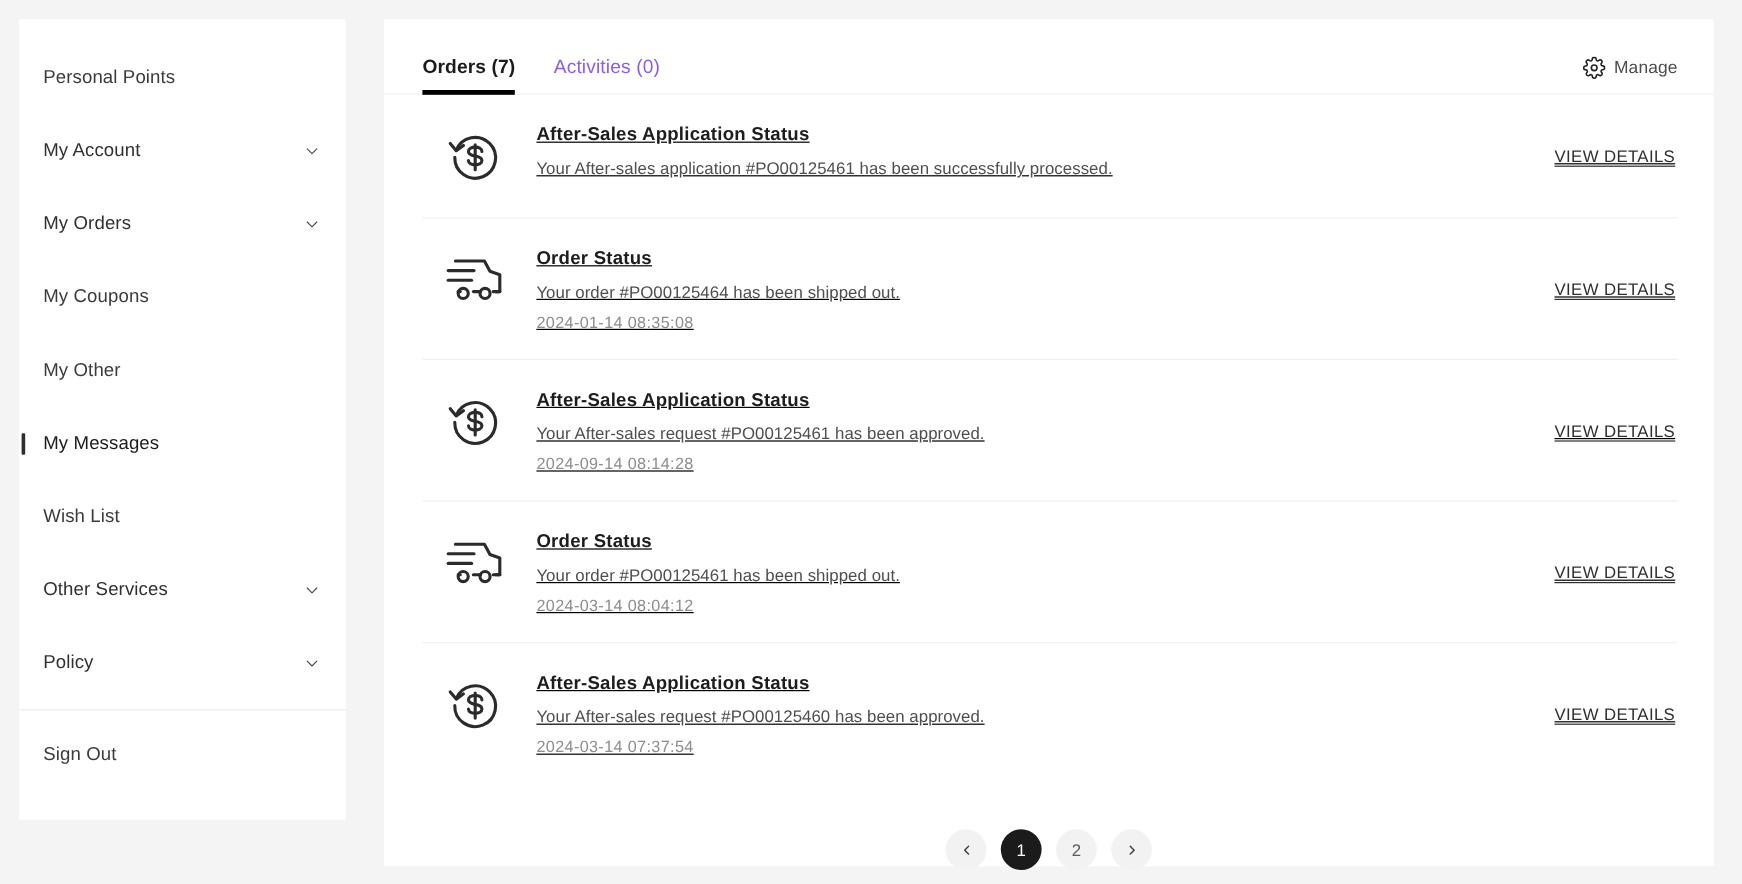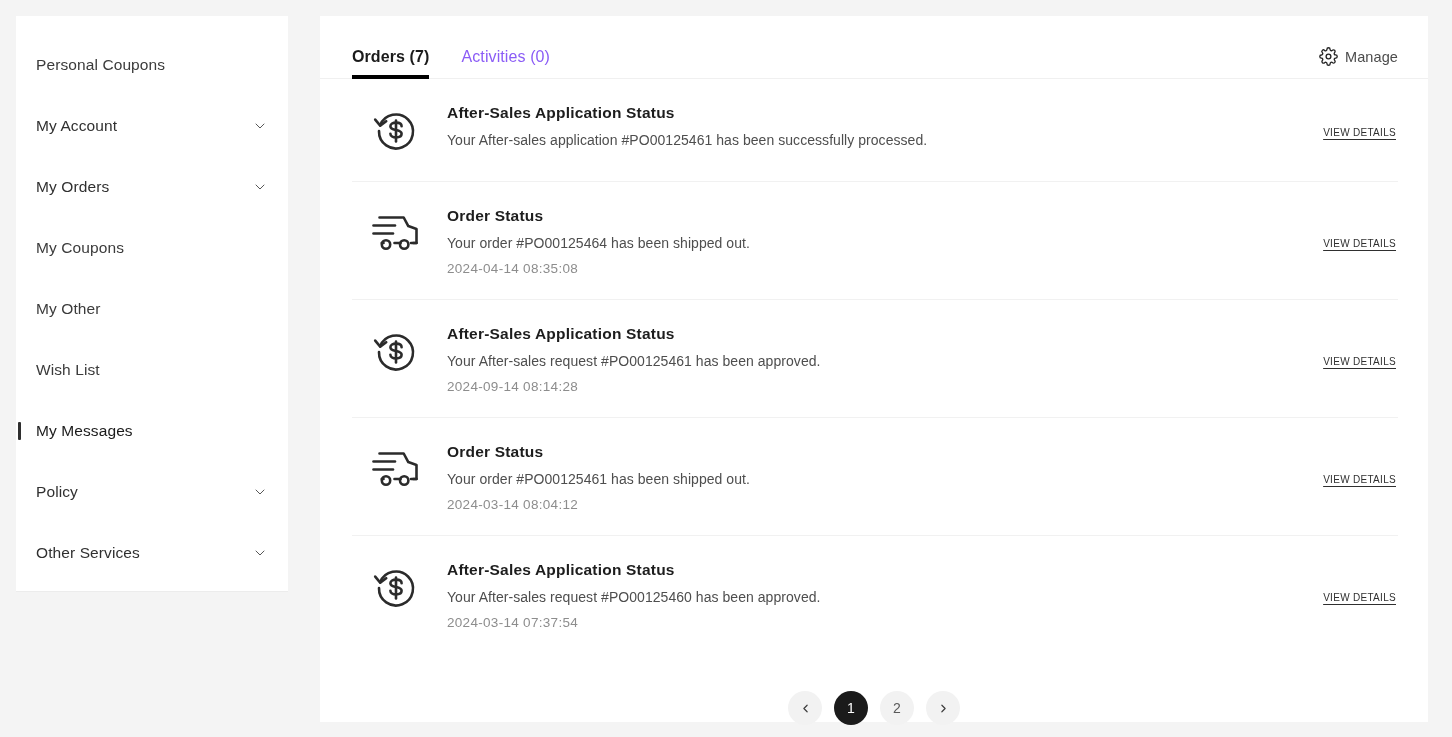--- a/index.html
+++ b/index.html
@@ -123,21 +123,21 @@
     align-items: center;
     gap: 7px;
     padding-bottom: 12px;
     cursor: pointer;
   }
   #manage .gear { width: 19px; height: 19px; display: block; color: #242424; }
   #manage .gear svg { display: block; width: 19px; height: 19px; }
   #manage .mlabel { font-size: 14.5px; color: #4c4c4c; letter-spacing: .1px; }
 
   
-  #list { padding: 0 30px 0 32px; }
+  #list { padding: 0 30px 0 32px; text-decoration: underline; }
 
   .msg {
     position: relative;
     display: flex;
     align-items: flex-start;
     padding: 24px 0 22px 0;
     border-bottom: 1px solid #f1f1f1;
   }
   .msg:last-child { border-bottom: none; }
 
@@ -175,21 +175,21 @@
     color: #8d8d8d;
     letter-spacing: .3px;
     line-height: 1.1;
   }
 
   .msg .action {
     align-self: center;
     padding-right: 2px;
   }
   .msg .action .vd {
-    font-size: 10px;
+    font-size: 14px;
     color: #2f2f2f;
     letter-spacing: .3px;
     text-decoration: underline;
     text-underline-offset: 3px;
     cursor: pointer;
     white-space: nowrap;
   }
 
   
   #pager {
@@ -216,21 +216,21 @@
   .pbtn svg { display: block; width: 13px; height: 13px; color: #3d3d3d; }
 </style>
 </head>
 <body>
 
 <div id="app">
 
   <aside id="sidebar">
     <div class="side-group">
         <div class="side-item">
-          <span class="label">Personal Coupons</span>
+          <span class="label">Personal Points</span>
         </div>
         <div class="side-item head">
           <span class="label">My Account</span>
           <span class="chev">
             <svg viewBox="0 0 24 24" fill="none" stroke="currentColor" stroke-width="1.4" stroke-linecap="round" stroke-linejoin="round">
               <polyline points="6 9 12 15 18 9"></polyline>
             </svg>
           </span>
         </div>
         <div class="side-item head">
@@ -240,44 +240,49 @@
               <polyline points="6 9 12 15 18 9"></polyline>
             </svg>
           </span>
         </div>
         <div class="side-item">
           <span class="label">My Coupons</span>
         </div>
         <div class="side-item">
           <span class="label">My Other</span>
         </div>
+        <div class="side-item active">
+          <span class="label">My Messages</span>
+        </div>
         <div class="side-item">
           <span class="label">Wish List</span>
         </div>
-        <div class="side-item active">
-          <span class="label">My Messages</span>
+        <div class="side-item head">
+          <span class="label">Other Services</span>
+          <span class="chev">
+            <svg viewBox="0 0 24 24" fill="none" stroke="currentColor" stroke-width="1.4" stroke-linecap="round" stroke-linejoin="round">
+              <polyline points="6 9 12 15 18 9"></polyline>
+            </svg>
+          </span>
         </div>
         <div class="side-item head">
           <span class="label">Policy</span>
           <span class="chev">
             <svg viewBox="0 0 24 24" fill="none" stroke="currentColor" stroke-width="1.4" stroke-linecap="round" stroke-linejoin="round">
               <polyline points="6 9 12 15 18 9"></polyline>
             </svg>
           </span>
         </div>
-        <div class="side-item head">
-          <span class="label">Other Services</span>
-          <span class="chev">
-            <svg viewBox="0 0 24 24" fill="none" stroke="currentColor" stroke-width="1.4" stroke-linecap="round" stroke-linejoin="round">
-              <polyline points="6 9 12 15 18 9"></polyline>
-            </svg>
-          </span>
-        </div>
       </div>
     <div class="side-sep"></div>
+    <div class="side-foot">
+      <div class="side-item">
+        <span class="label">Sign Out</span>
+      </div>
+    </div>
   </aside>
 
   <section id="main">
 
     <div id="tabbar">
       <div class="tabs">
           <div class="tab active">Orders (7)</div>
           <div class="tab">Activities (0)</div>
         </div>
       <div id="manage">
@@ -316,21 +321,21 @@
               <line x1="3.5" y1="15.5" x2="25" y2="15.5"></line>
               <line x1="3.5" y1="23.5" x2="23" y2="23.5"></line>
               <circle cx="16" cy="34.5" r="4.2"></circle>
               <circle cx="34.2" cy="34.5" r="4.2"></circle>
               <line x1="13.5" y1="33" x2="11.8" y2="33"></line>
             </svg>
           </div>
           <div class="body">
             <div class="title">Order Status</div>
             <div class="desc">Your order #PO00125464 has been shipped out.</div>
-            <div class="time">2024-04-14 08:35:08</div>
+            <div class="time">2024-01-14 08:35:08</div>
           </div>
           <div class="action"><span class="vd">VIEW DETAILS</span></div>
         </div>
         <div class="msg">
           <div class="ico">
             <svg width="48" height="48" viewBox="0 0 48 48" fill="none" stroke="currentColor" stroke-width="2.6" stroke-linecap="round" stroke-linejoin="round">
               <path d="M8.2 18.2A17 17 0 1 1 7 24"></path>
               <polyline points="3.2 12.6 8.2 18.6 14.2 14.2"></polyline>
               <line x1="24" y1="13.6" x2="24" y2="34.4"></line>
               <path d="M29.6 19.2c0-2.3-2.5-3.6-5.6-3.6s-5.6 1.4-5.6 3.6 2.5 3.2 5.6 3.8 5.6 1.5 5.6 3.8-2.5 3.6-5.6 3.6-5.6-1.4-5.6-3.6"></path>

